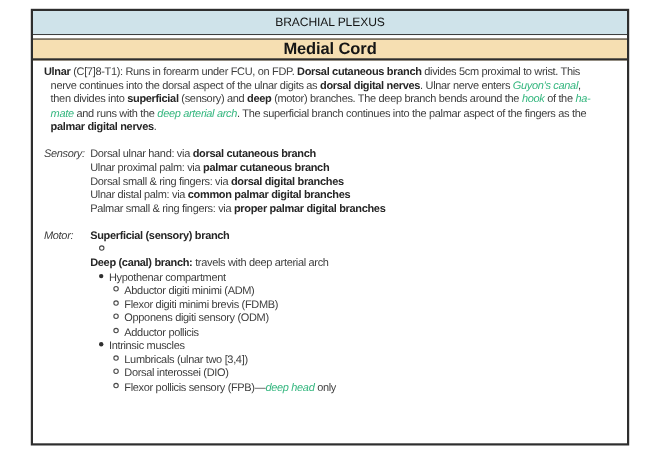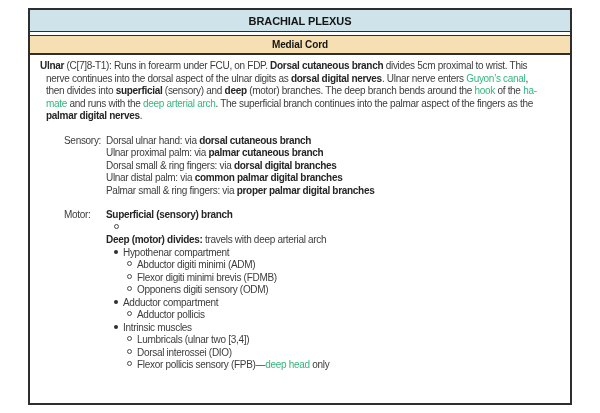--- a/index.html
+++ b/index.html
@@ -17,41 +17,41 @@
     color:var(--text);
   }
   .ref-table{
     position:absolute;left:28px;top:8px;width:544px;height:397px;
     box-sizing:border-box;border:2px solid var(--border);background:#ffffff;
   }
   .h1{
     height:21px;background:var(--header-bg);
     border-bottom:1px solid var(--border);
     display:flex;align-items:center;justify-content:center;
-    font-weight:bold;font-size:11px;letter-spacing:-0.1px;color:#151515;
+    font-weight:normal;font-size:11px;letter-spacing:-0.1px;color:#151515;
   }
   .hgap{height:3px;background:#ffffff;}
   .h2{
     height:17px;background:var(--sub-bg);
     border-top:1px solid var(--border);
     border-bottom:2px solid var(--border);
     display:flex;align-items:center;justify-content:center;
-    font-weight:bold;font-size:10px;letter-spacing:-0.1px;color:#151515;
+    font-weight:bold;font-size:15px;letter-spacing:-0.1px;color:#151515;
   }
   .content{
     padding:5px 6px 0 10px;
     font-size:10px;line-height:12.5px;letter-spacing:-0.3px;
     overflow:hidden;
   }
   .b{font-weight:bold;color:var(--bold);margin-top:16px;}
-  .g{color:var(--accent);}
+  .g{color:var(--accent);font-style:italic;}
   .para-line{white-space:nowrap;}
   .para-line.cont{margin-left:6px;}
   .section{display:flex;margin-top:12px;}
-  .label{width:42px;flex:none;margin-left:24px;}
+  .label{width:42px;flex:none;font-style:italic;}
   .lines{flex:1;min-width:0;}
   .sline,.mline{white-space:nowrap;}
   .mline.i1{margin-left:8px;}
   .mline.i2{margin-left:21px;}
   .dot{display:inline-block;border-radius:50%;margin-right:5px;position:relative;top:-2px;}
   .dot.filled{width:4px;height:4px;background:#2f2f2f;}
   .dot.open{width:3px;height:3px;border:1px solid #4a4a4a;background:#ffffff;}
 </style>
 </head>
 <body>
@@ -80,26 +80,25 @@
           <div class="sline"><span>Dorsal small &amp; ring fingers: via </span><span class="b">dorsal digital branches</span></div>
           <div class="sline"><span>Ulnar distal palm: via </span><span class="b">common palmar digital branches</span></div>
           <div class="sline"><span>Palmar small &amp; ring fingers: via </span><span class="b">proper palmar digital branches</span></div>
         </div>
     </div>
     <div class="section">
       <div class="label">Motor:</div>
       <div class="lines">
           <div class="mline i0"><span class="b">Superficial (sensory) branch</span></div>
           <div class="mline i1"><span class="dot open"></span></div>
-          <div class="mline i0"><span class="b">Deep (motor) divides:</span><span> travels with deep arterial arch</span></div>
+          <div class="mline i0"><span class="b">Deep (canal) branch:</span><span> travels with deep arterial arch</span></div>
           <div class="mline i1"><span class="dot filled"></span><span>Hypothenar compartment</span></div>
           <div class="mline i2"><span class="dot open"></span><span>Abductor digiti minimi (ADM)</span></div>
           <div class="mline i2"><span class="dot open"></span><span>Flexor digiti minimi brevis (FDMB)</span></div>
           <div class="mline i2"><span class="dot open"></span><span>Opponens digiti sensory (ODM)</span></div>
-          <div class="mline i1"><span class="dot filled"></span><span>Adductor compartment</span></div>
           <div class="mline i2"><span class="dot open"></span><span>Adductor pollicis</span></div>
           <div class="mline i1"><span class="dot filled"></span><span>Intrinsic muscles</span></div>
           <div class="mline i2"><span class="dot open"></span><span>Lumbricals (ulnar two [3,4])</span></div>
           <div class="mline i2"><span class="dot open"></span><span>Dorsal interossei (DIO)</span></div>
           <div class="mline i2"><span class="dot open"></span><span>Flexor pollicis sensory (FPB)—</span><span class="g">deep head</span><span> only</span></div>
         </div>
     </div>
   </div>
 </div>
 

